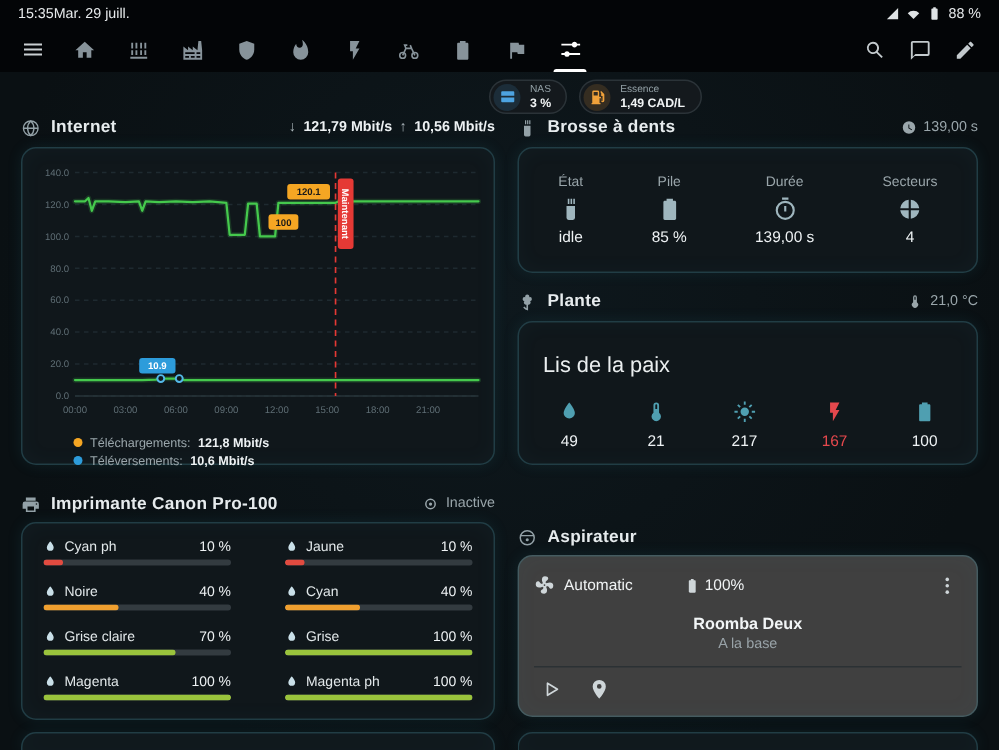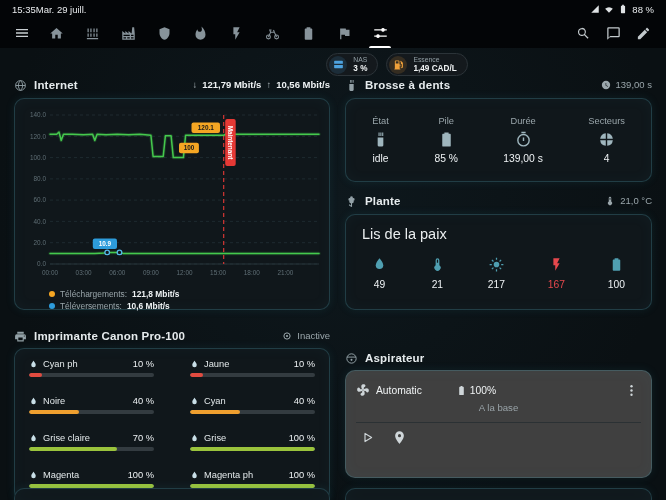--- a/index.html
+++ b/index.html
@@ -60,39 +60,39 @@
   #internet-header{left:14px;top:79px;width:316px}
   #internet-card{left:14px;top:98px;width:316px;height:212px;padding:8px}
   .tick{font-size:6.4px;fill:#5f6e75;font-family:"Liberation Sans",sans-serif}
   .ann{font-size:6.4px;font-weight:700;font-family:"Liberation Sans",sans-serif}
   .legend{margin-top:2px;padding-left:26px;display:flex;flex-direction:column;gap:2px}
   .leg-row{display:flex;align-items:center;gap:5px;font-size:8.4px;color:#9aa6ab}
   .leg-dot{width:6px;height:6px;border-radius:50%}
   .leg-val{color:#eef2f4;font-weight:700}
 
   #printer-header{left:14px;top:330px;width:316px}
-  #printer-card{left:14px;top:348px;width:316px;height:153px;padding:10px 14px 12px;
+  #printer-card{left:14px;top:348px;width:316px;height:132px;padding:10px 14px 12px;
                 display:grid;grid-template-columns:1fr 1fr;column-gap:36px;align-content:space-between}
   .ink-row{display:flex;align-items:center;gap:5px}
   svg.ink-drop{width:9px;height:9px;flex:0 0 9px;color:#c9dfe8}
   .ink-name{font-size:9.3px;color:#e2e8ea;flex:1}
   .ink-val{font-size:9.3px;color:#eef2f4}
   .ink-bar{margin-top:3.5px;height:4px;background:#333b40;border-radius:2px;overflow:hidden}
   .ink-fill{height:100%;border-radius:2px}
 
   #tb-header{left:345px;top:79px;width:307px}
   #tb-card{left:345px;top:98px;width:307px;height:84px;display:flex;justify-content:space-between;
            align-items:center;padding:10px 26px}
   .tb-col{display:flex;flex-direction:column;align-items:center;gap:5px}
   .tb-label{font-size:9.3px;color:#9aa6ab}
   svg.tb-ic{width:17px;height:17px;color:#9fb6be}
   .tb-value{font-size:10.3px;color:#eef2f4}
 
   #plant-header{left:345px;top:195px;width:307px}
-  #plant-card{left:345px;top:214px;width:307px;height:96px;padding:11px 16px}
+  #plant-card{left:345px;top:214px;width:307px;height:96px;padding:21px 16px}
   .plant-name{font-size:14.5px;color:#eaeeef}
   .plant-metrics{margin-top:15px;display:flex;justify-content:space-between;padding:0 10px}
   .pm{display:flex;flex-direction:column;align-items:center;gap:7px}
   .pm > .icon{width:15px;height:15px;color:#4f9fb1}
   .pm-val{font-size:10.3px;color:#eef2f4}
   .pm.alert > .icon{color:#e5484d}
   .pm.alert .pm-val{color:#e5484d}
 
   #vac-header{left:345px;top:352px;width:307px}
   #vac-card{left:345px;top:370px;width:307px;height:108px;background:#404040;padding:9px 10px 6px}
@@ -574,20 +574,21 @@
       <button class="vac-menu">
           <span class="vic">
             <svg class="icon" viewBox="0 0 24 24" fill="currentColor">
               <circle cx="12" cy="5.2" r="1.9"></circle>
               <circle cx="12" cy="12" r="1.9"></circle>
               <circle cx="12" cy="18.8" r="1.9"></circle>
             </svg>
           </span>
         </button>
     </div>
+    <div class="vac-name">Roomba Deux</div>
     <div class="vac-status">A la base</div>
     <div class="vac-actions">
       <button class="vac-action">
           <span class="vic">
             <svg class="icon" viewBox="0 0 24 24" fill="currentColor">
               <path d="M8 5.5v13L18.6 12 8 5.5z" fill="none" stroke="currentColor" stroke-width="1.8" stroke-linejoin="round"></path>
             </svg>
           </span>
         </button>
       <button class="vac-action">

